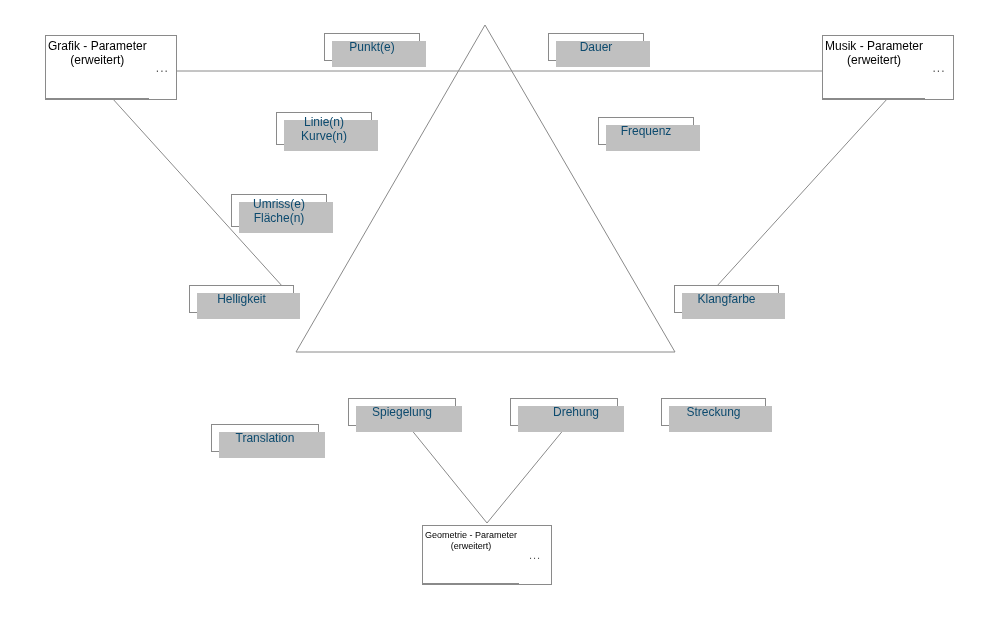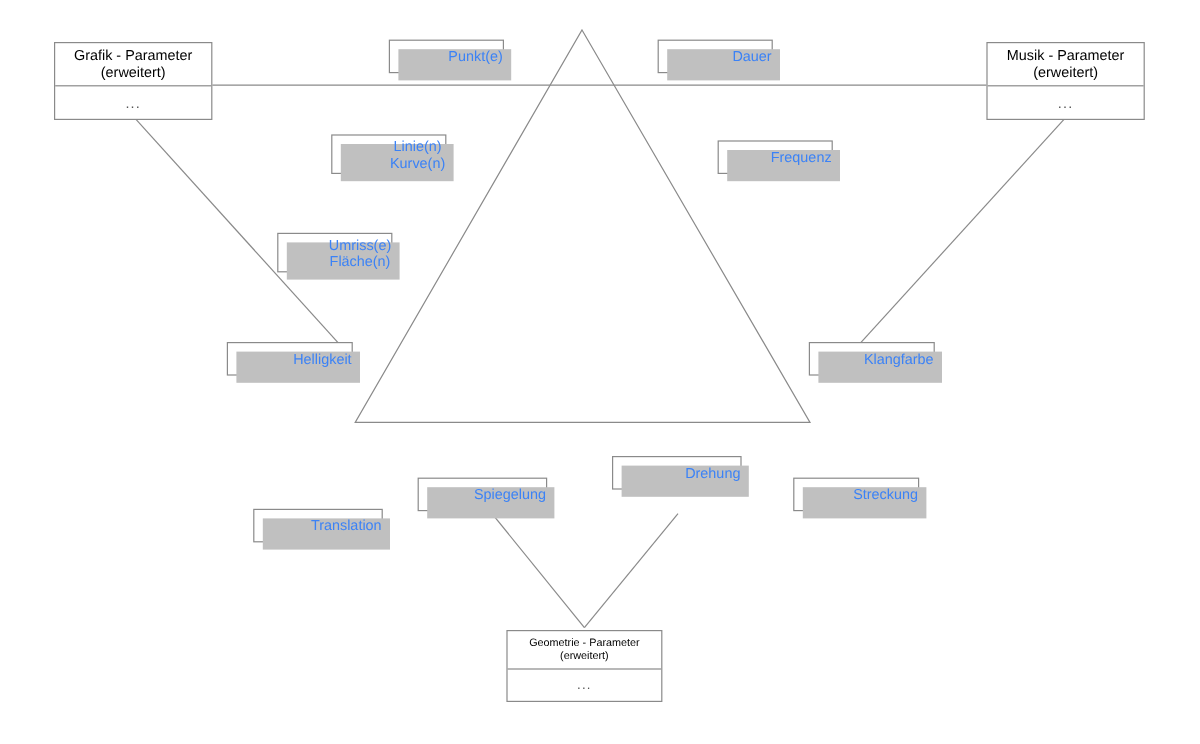--- a/index.html
+++ b/index.html
@@ -29,24 +29,24 @@
   }
 
   
   .node {
     position: absolute;
     box-sizing: border-box;
     background: #ffffff;
     border: 1px solid #8a8a8a;
     font-size: 12px;
     line-height: 14px;
-    color: #3b82f6;
+    color: #0c4a6e;
     display: flex;
     align-items: center;
-    justify-content: flex-end;
+    justify-content: center;
     text-align: center;
     z-index: 5;
   }
   
   .node.shadow::after {
     content: "";
     position: absolute;
     left: 7px;
     top: 7px;
     width: 100%;
@@ -60,21 +60,21 @@
   }
 
   
   .param-box {
     position: absolute;
     box-sizing: border-box;
     background: #ffffff;
     border: 1px solid #8a8a8a;
     z-index: 6;
     display: flex;
-    flex-direction: column;
+    flex-direction: row;
   }
   .param-box .pb-head {
     flex: 0 0 auto;
     border-bottom: 1px solid #8a8a8a;
     text-align: center;
     padding: 3px 2px 4px 2px;
     font-size: 12px;
     line-height: 14px;
     white-space: pre-line;
   }
@@ -159,21 +159,21 @@
   </div>
 
   <div class="node shadow" style="left:211px; top:398px; width:108px; height:28px;margin-top:26px;">
     <span class="label">Translation</span>
   </div>
 
   <div class="node shadow" style="left:348px; top:398px; width:108px; height:28px;">
     <span class="label">Spiegelung</span>
   </div>
 
-  <div class="node shadow" style="left:510px; top:380px; width:108px; height:28px;padding-left:24px;">
+  <div class="node shadow" style="left:510px; top:398px; width:108px; height:28px;padding-left:24px;">
     <span class="label">Drehung</span>
   </div>
 
   <div class="node shadow" style="left:661px; top:398px; width:105px; height:28px;">
     <span class="label">Streckung</span>
   </div>
 
 </div>
 
 </body></html>

